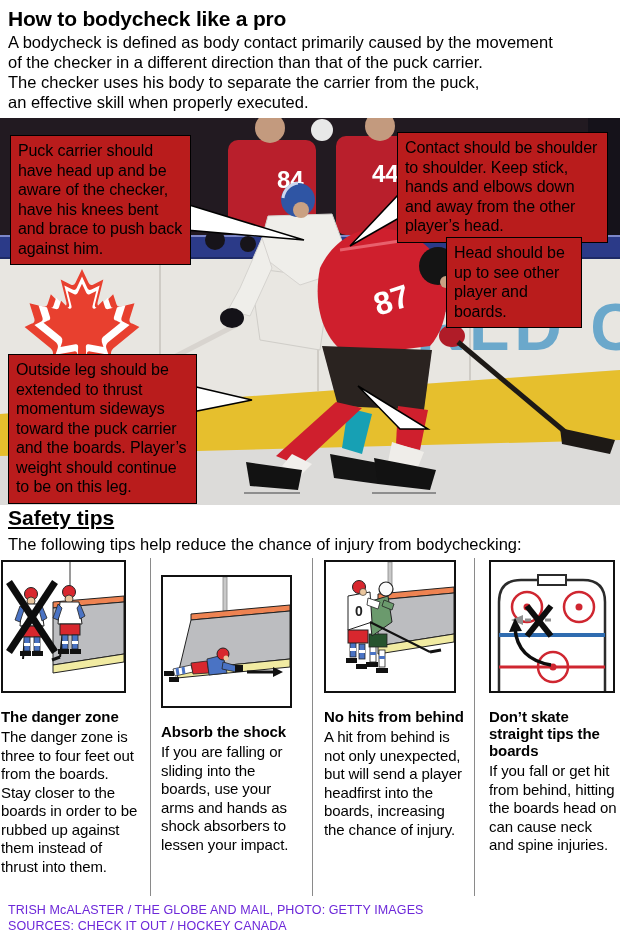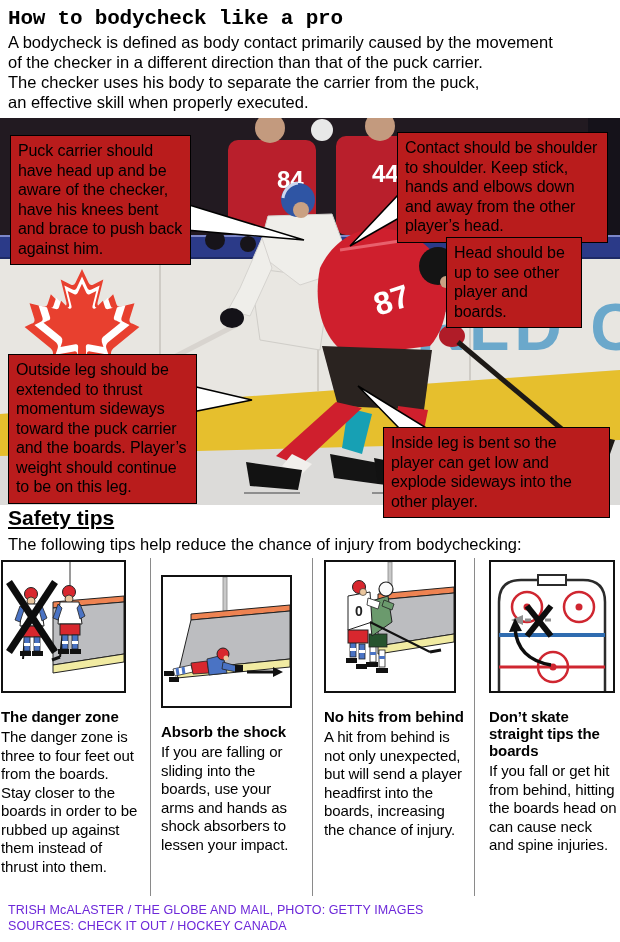--- a/index.html
+++ b/index.html
@@ -2,21 +2,21 @@
 <html><head>
 <meta charset="utf-8">
 <style>
   * { margin:0; padding:0; box-sizing:border-box; }
   html,body { background:#fff; }
   body {
     width:620px; height:942px; position:relative; overflow:hidden;
     font-family:"Liberation Sans", sans-serif; color:#000;
   }
   .abs { position:absolute; }
-  .headline { left:8px; top:7px; font-size:21px; font-weight:700; letter-spacing:-0.2px;font-family:Liberation Mono, monospace; }
+  .headline { left:8px; top:7px; font-size:21px; font-weight:700; letter-spacing:-0.2px; }
   .intro { left:8px; top:32px; font-size:16.5px; line-height:20px; white-space:pre-line; }
 
   .photo { left:0; top:118px; width:620px; height:387px; background:#221a21; }
   .photo svg { position:absolute; left:0; top:0; display:block; }
 
   .callout {
     position:absolute; background:#b91c1c; border:1.5px solid #000;
     padding:5px 7px 6px; font-size:16px; line-height:19.5px; letter-spacing:-0.1px;
   }
   #c1 { left:10px;  top:17px;  width:181px; }
@@ -132,21 +132,20 @@
       <polygon points="399,76 399,100 350,128"></polygon>
       <polygon points="476,132 476,154 448,156"></polygon>
       <polygon points="192,268 192,294 252,282"></polygon>
       <polygon points="400,311 428,311 358,268"></polygon>
     </g>
   </svg>
   <div class="callout" id="c1">Puck carrier should have head up and be aware of the checker, have his knees bent and brace to push back against him.</div>
   <div class="callout" id="c2">Contact should be shoulder to shoulder. Keep stick, hands and elbows down and away from the other player’s head.</div>
   <div class="callout" id="c3">Head should be up to see other player and boards.</div>
   <div class="callout" id="c4">Outside leg should be extended to thrust momentum sideways toward the puck carrier and the boards. Player’s weight should continue to be on this leg.</div>
-  <div class="callout" id="c5">Inside leg is bent so the player can get low and explode sideways into the other player.</div>
 </div>
 
 <div class="abs sec-title">Safety tips</div>
 <div class="abs sec-sub">The following tips help reduce the chance of injury from bodychecking:</div>
 
 <div class="abs tip" id="t1">
   <div class="tip-box">
     <svg viewBox="0 0 121 129">
       <line x1="67" y1="0" x2="67" y2="40" stroke="#9a9a9a" stroke-width="2"></line>
       <polygon points="50,40 121,34 121,40 50,46" fill="#ee8352" stroke="#222" stroke-width="1"></polygon>

